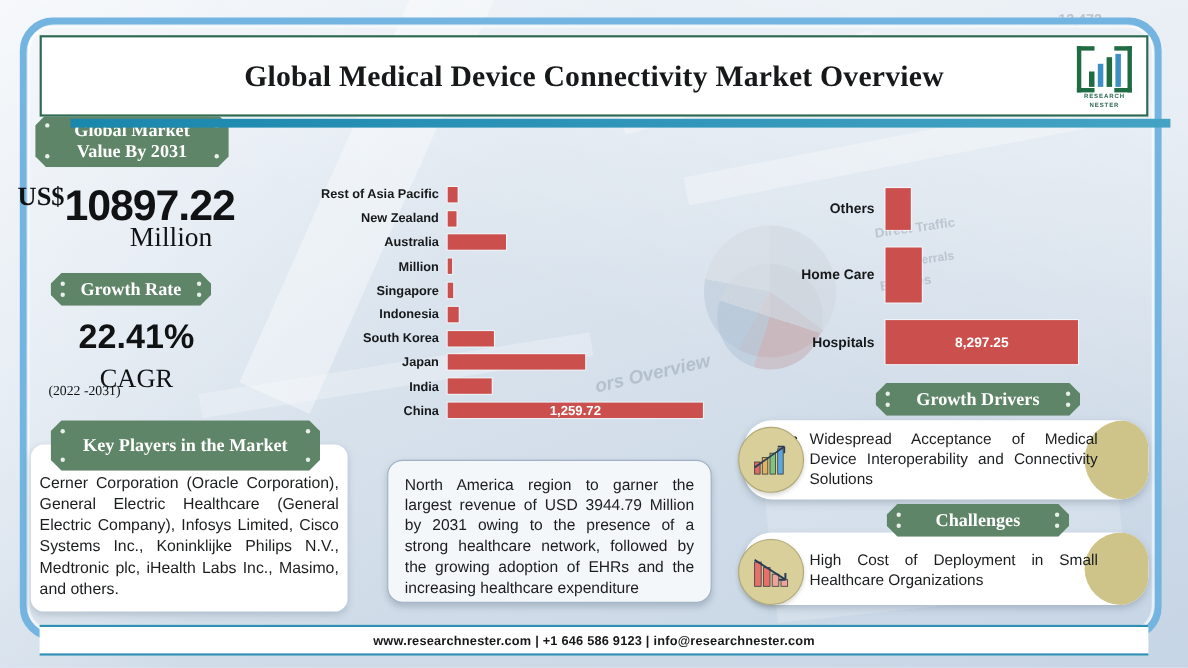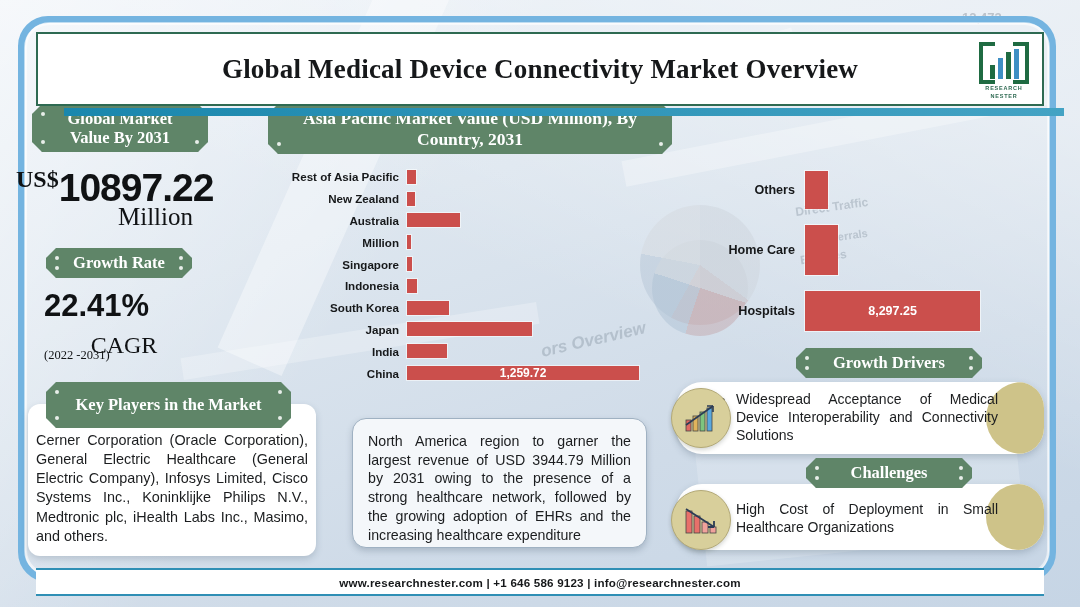--- a/index.html
+++ b/index.html
@@ -93,21 +93,21 @@
   .plaque .d-br{right:9px;bottom:8px;}
 
   
   #plaque-gmv{left:32px;top:104px;width:176px;height:48px;font-size:16.5px;}
   .value-line{position:absolute;left:16px;top:166px;width:230px;color:#101214;}
   .value-us{font-family:"Liberation Serif", serif;font-weight:bold;font-size:24px;vertical-align:top;}
   .value-num{font-family:"Liberation Sans", sans-serif;font-weight:bold;font-size:39px;letter-spacing:-1px;}
   .value-mil{position:absolute;left:118px;top:203px;font-family:"Liberation Serif", serif;font-size:25px;color:#101214;}
 
   #plaque-growth{left:46px;top:248px;width:146px;height:30px;font-size:16.5px;}
-  .cagr-num{position:absolute;left:44px;top:288px;width:160px;font-family:"Liberation Sans",sans-serif;font-weight:bold;font-size:31px;color:#101214;}
+  .cagr-num{position:absolute;left:44px;top:288px;width:160px;text-align:center;font-family:"Liberation Sans",sans-serif;font-weight:bold;font-size:31px;color:#101214;}
   .cagr-lbl{position:absolute;left:44px;top:332px;width:160px;text-align:center;font-family:"Liberation Serif",serif;font-size:24px;color:#101214;}
   .cagr-yrs{position:absolute;left:44px;top:348px;width:160px;font-family:"Liberation Serif",serif;font-size:12.5px;color:#101214;}
 
   .card{
     position:absolute;background:#ffffff;border-radius:12px;
     box-shadow:0 3px 7px rgba(60,80,100,0.22);
   }
   #kp-card{left:28px;top:404px;width:288px;height:152px;}
   #plaque-kp{left:46px;top:382px;width:245px;height:46px;font-size:16.5px;z-index:3;}
   .kp-text{
@@ -238,27 +238,20 @@
   <div class="card" id="kp-card"></div>
   <div class="plaque" id="plaque-kp">
     <span class="dot d-tl"></span>
       <span class="dot d-tr"></span>
       <span class="dot d-bl"></span>
       <span class="dot d-br"></span>
     <span>Key Players in the Market</span>
   </div>
   <div class="kp-text">Cerner Corporation (Oracle Corporation), General Electric Healthcare (General Electric Company), Infosys Limited, Cisco Systems Inc., Koninklijke Philips N.V., Medtronic plc, iHealth Labs Inc., Masimo, and others.</div>
 
-  <div class="plaque" id="plaque-ap">
-    <span class="dot d-tl"></span>
-      <span class="dot d-tr"></span>
-      <span class="dot d-bl"></span>
-      <span class="dot d-br"></span>
-    <span>Asia Pacific Market Value (USD Million), By Country, 2031</span>
-  </div>
   <div class="apchart" id="ap-chart">
       <div class="ap-row">
         <div class="ap-lbl">Rest of Asia Pacific</div>
         <div class="ap-bar" style="width: 8.66143px;"></div>
       </div>
       <div class="ap-row">
         <div class="ap-lbl">New Zealand</div>
         <div class="ap-bar" style="width: 7.74px;"></div>
       </div>
       <div class="ap-row">

